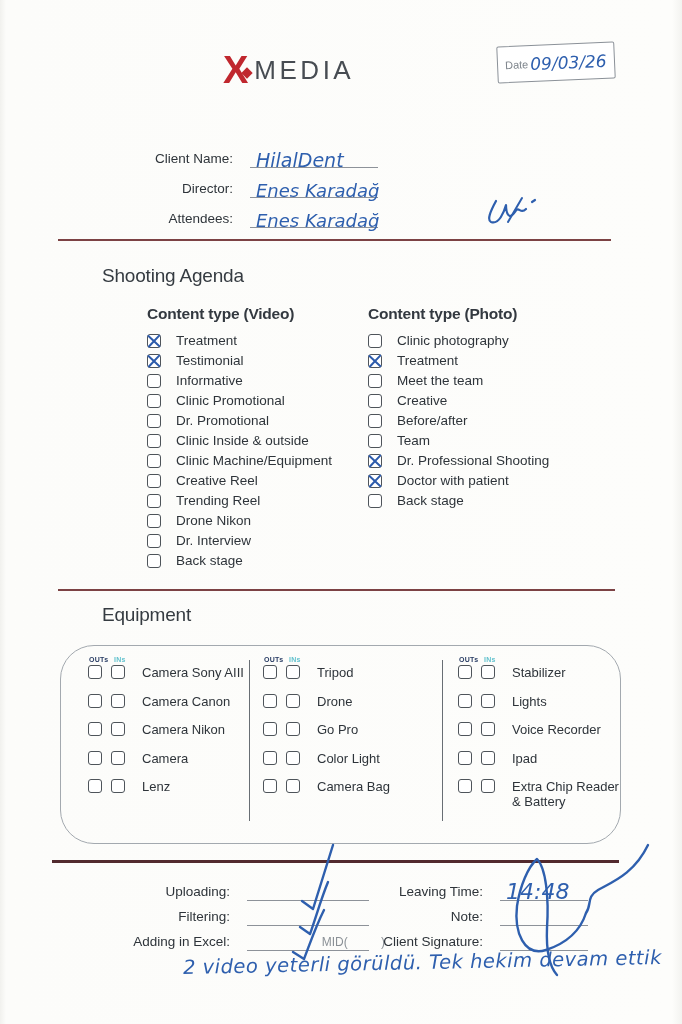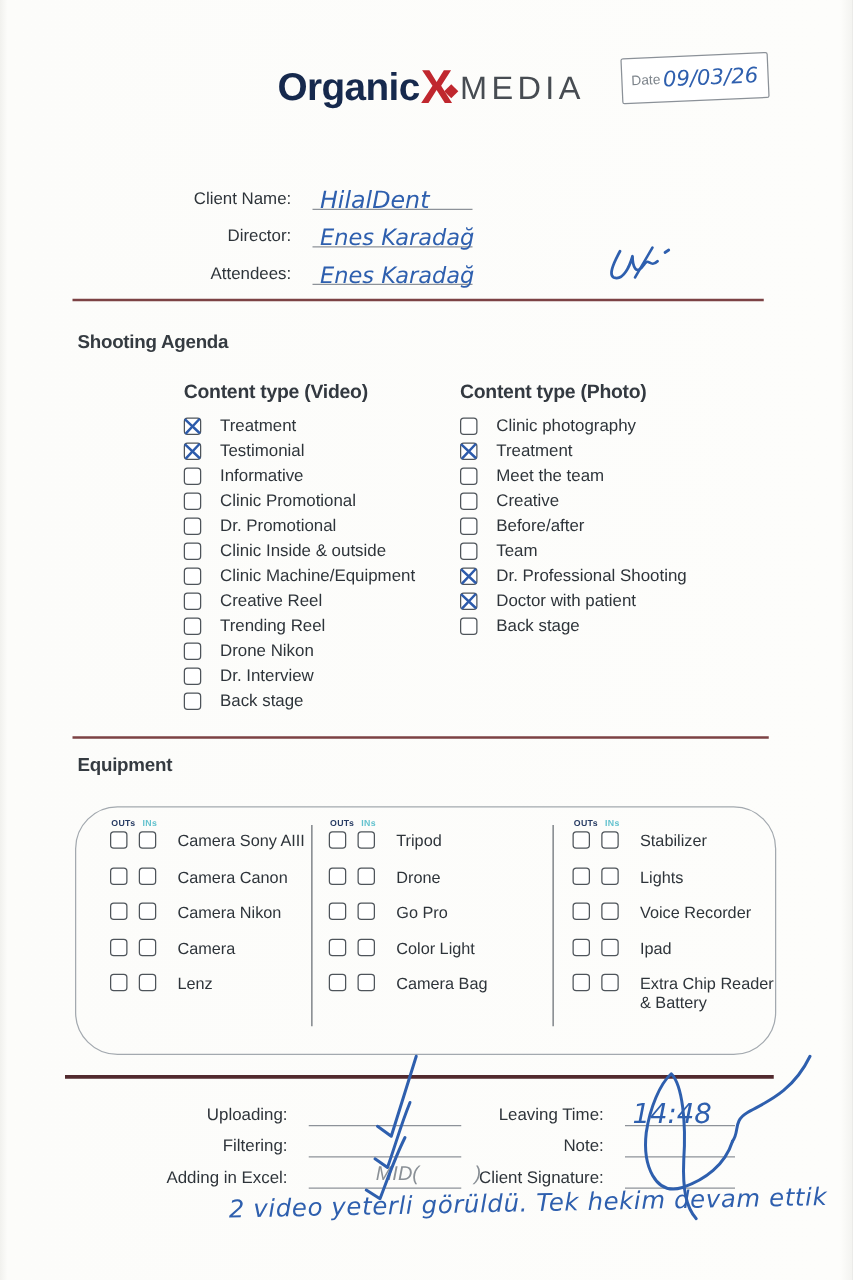--- a/index.html
+++ b/index.html
@@ -27,21 +27,21 @@
   .frow{display:flex;align-items:flex-end;height:30px;gap:11px;}
   .flabel{font-size:13.5px;color:#2e343a;text-align:right;padding-right:6px;padding-bottom:2px;}
   .fline{position:relative;border-bottom:1.3px solid #8d9299;height:20px;}
   .fval{position:absolute;left:6px;bottom:-4px;font-size:18px;}
   .lblock .flabel{width:138px;} .lblock .fline{width:128px;}
   .rblock .flabel{width:148px;} .rblock .fline{width:86px;}
   
   .redline{position:absolute;background:#7c4244;height:2px;}
   .redline.thick{background:#522a2e;height:3px;}
   
-  .h1{position:absolute;font-size:15px;font-weight:bold;color:#353b41;letter-spacing:-.2px;}
+  .h1{position:absolute;font-size:19px;font-weight:normal;color:#353b41;letter-spacing:-.2px;margin-left:40px;}
   .colhead{font-size:15.5px;font-weight:bold;color:#333940;margin-bottom:11px;letter-spacing:-.2px;}
   
   .cklist{position:absolute;}
   .ck-row{display:flex;align-items:center;margin-bottom:7px;height:13px;}
   .cb{position:relative;width:12px;height:12px;border:1.6px solid #4e545a;border-radius:3px;flex:none;background:#fff;}
   .cb.checked::before,.cb.checked::after{
     content:"";position:absolute;left:50%;top:50%;width:17px;height:1.8px;background:#2d5bab;border-radius:2px;
   }
   .cb.checked::before{transform:translate(-50%,-50%) rotate(43deg);}
   .cb.checked::after{transform:translate(-50%,-50%) rotate(-47deg);}
@@ -54,33 +54,32 @@
   .eq-head span{font-size:7px;font-weight:bold;letter-spacing:.3px;width:13px;}
   .eq-head .outs{color:#273b63;}
   .eq-head .ins{color:#63c2ce;}
   .eq-row{display:flex;align-items:flex-start;margin-bottom:13.5px;}
   .eq-row .cb{margin-right:9px;}
   .eq-label{font-size:13px;color:#2e343a;margin-left:8px;line-height:15px;max-width:122px;}
   
   .fb-left .flabel{width:140px;} .fb-left .fline{width:122px;}
   .fb-right .flabel{width:148px;} .fb-right .fline{width:88px;}
   .frow-sm{height:25px;}
-  .mid-print{position:absolute;right:-16px;bottom:1px;font-size:16px;color:#8a9096;white-space:pre;font-style:italic;}
+  .mid-print{position:absolute;right:-16px;bottom:1px;font-size:12px;color:#8a9096;white-space:pre;}
   .bottom-note{position:absolute;left:183px;top:951px;font-size:19.5px;transform:rotate(-1.2deg);letter-spacing:.5px;}
   
   .ink{position:absolute;inset:0;pointer-events:none;}
   .ink path{fill:none;stroke:#2e5fae;stroke-linecap:round;stroke-linejoin:round;}
 </style>
 </head>
 <body>
 
 <div class="page">
 
   <div class="logo">
-    <span class="logo-organic">Organic</span>
     <span class="logo-x">X</span>
     <span class="logo-diamond"></span>
     <span class="logo-media">MEDIA</span>
   </div>
   <div class="datebox">
     <span class="datebox-label">Date</span>
     <span class="handw" style="font-size:17px;margin-left:2px;">09/03/26</span>
   </div>
 
   <div class="fblock lblock" style="left:95px;top:138px;">

